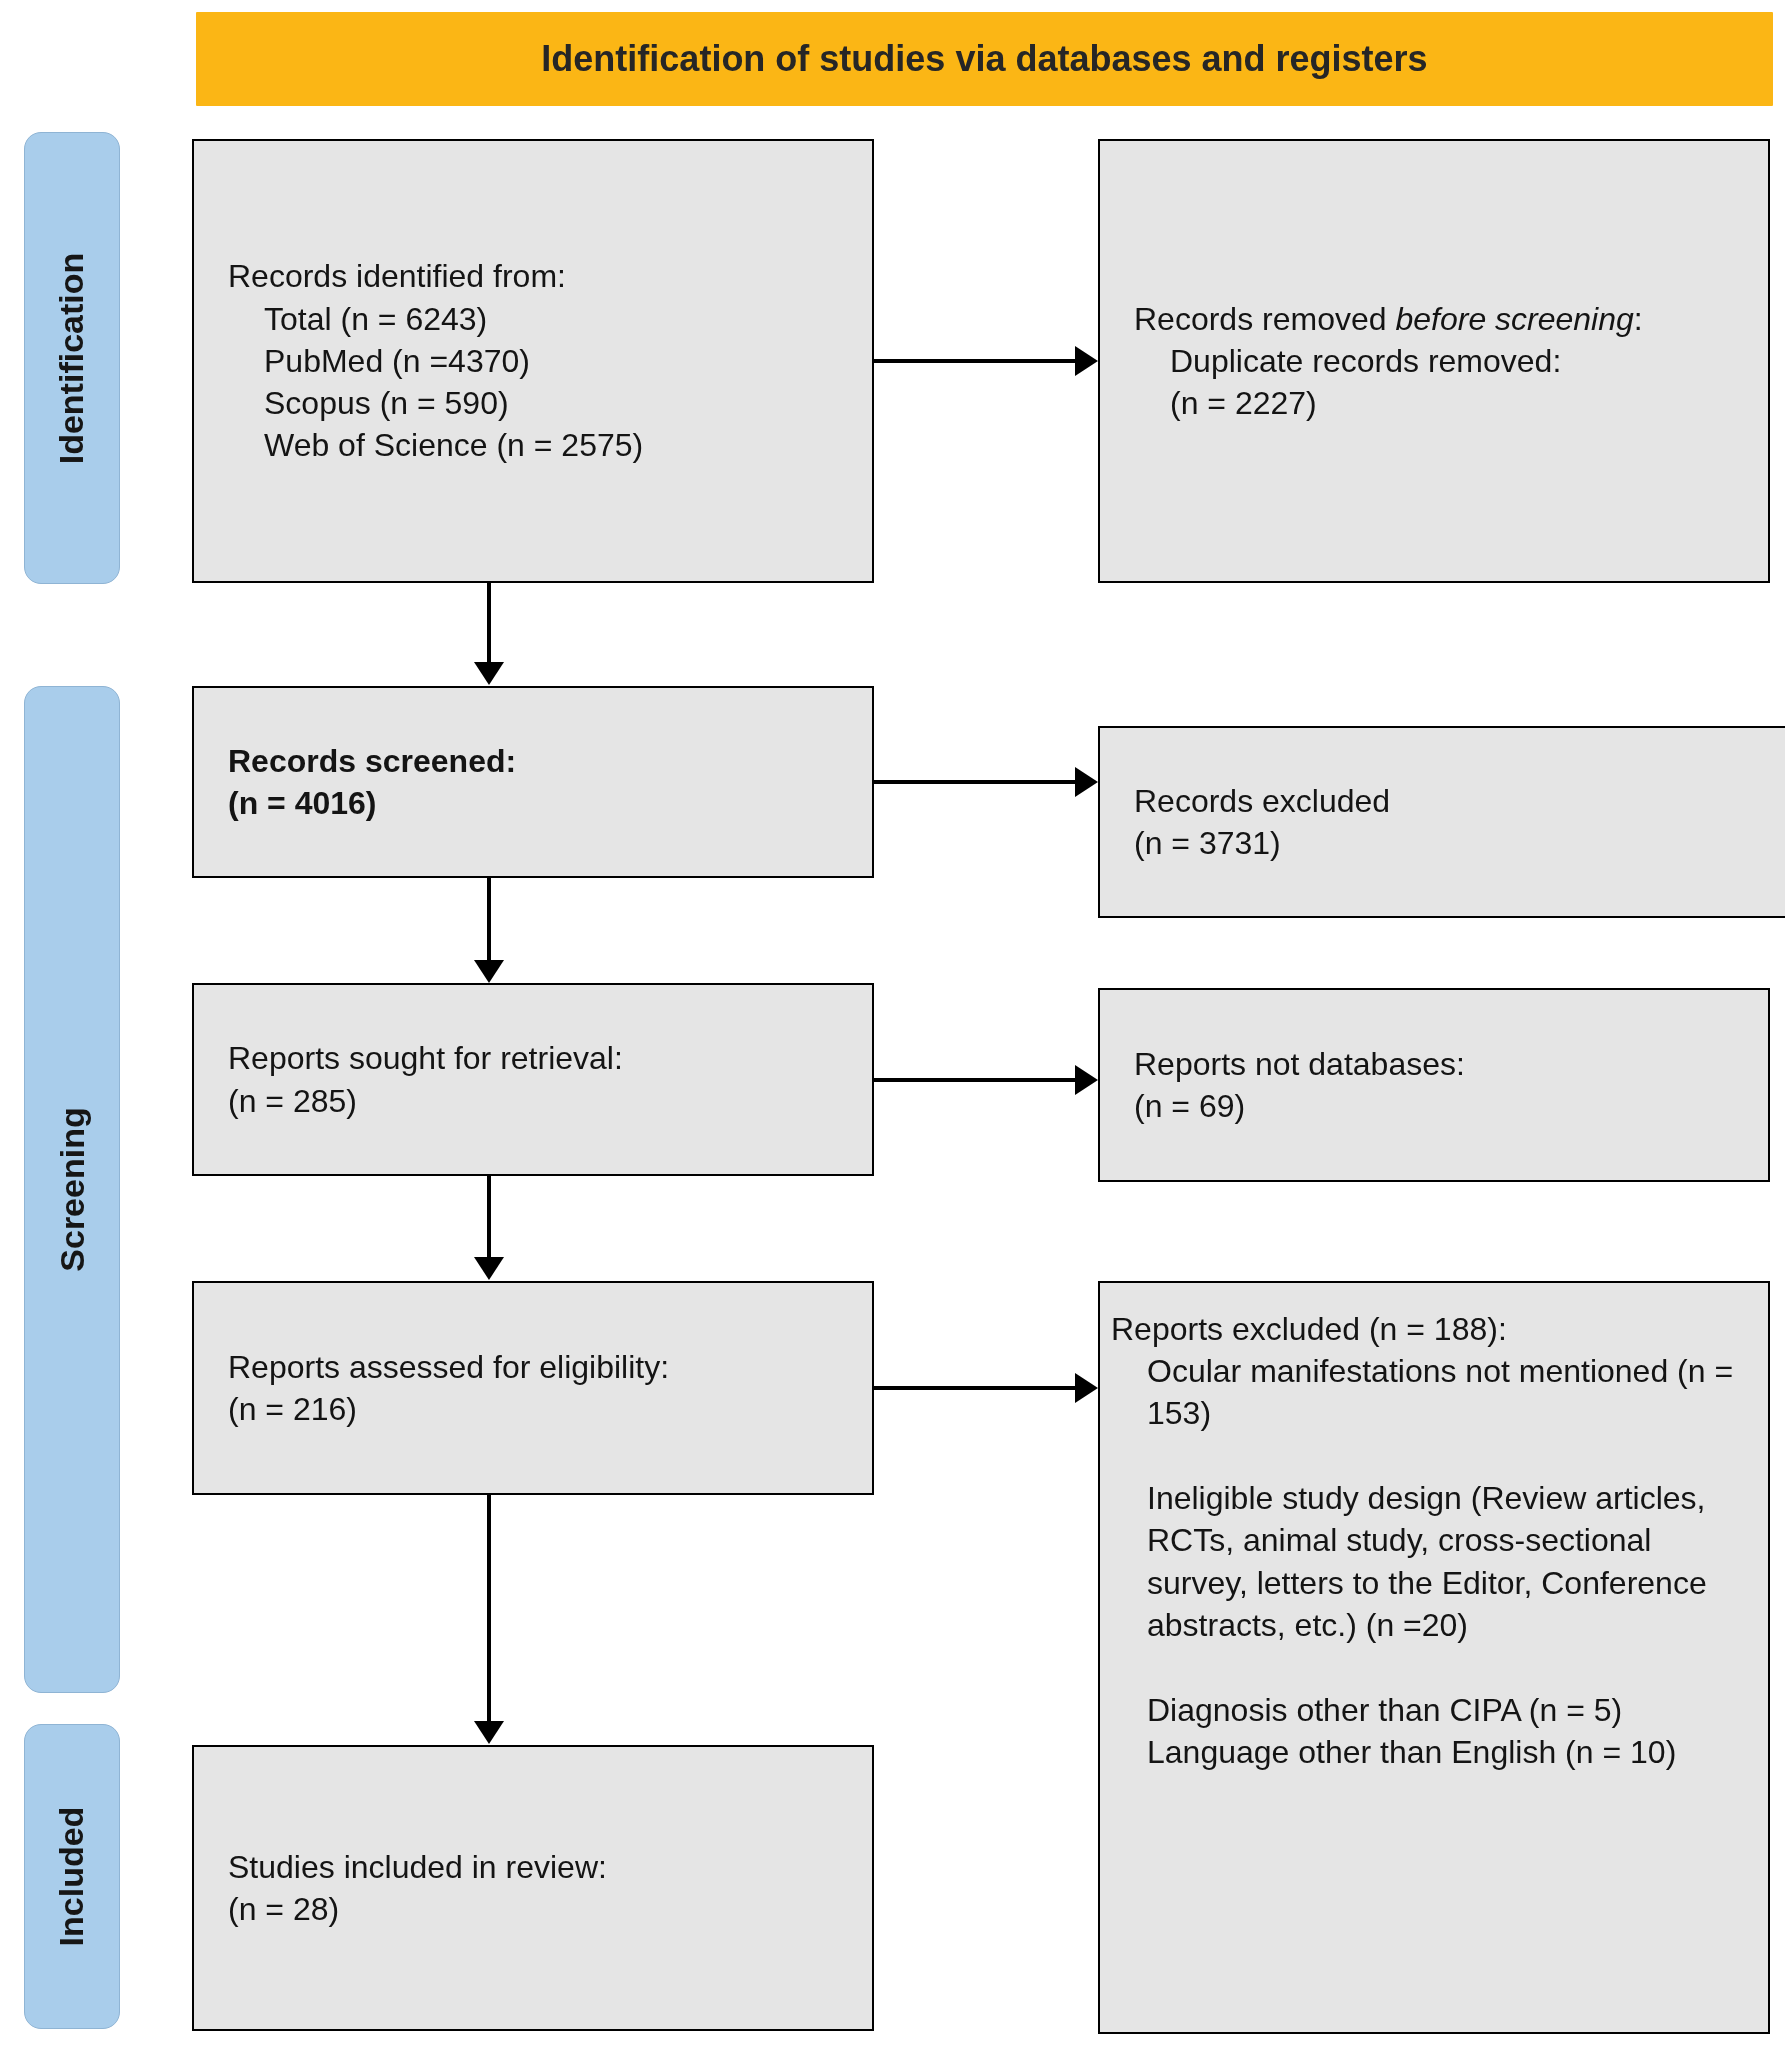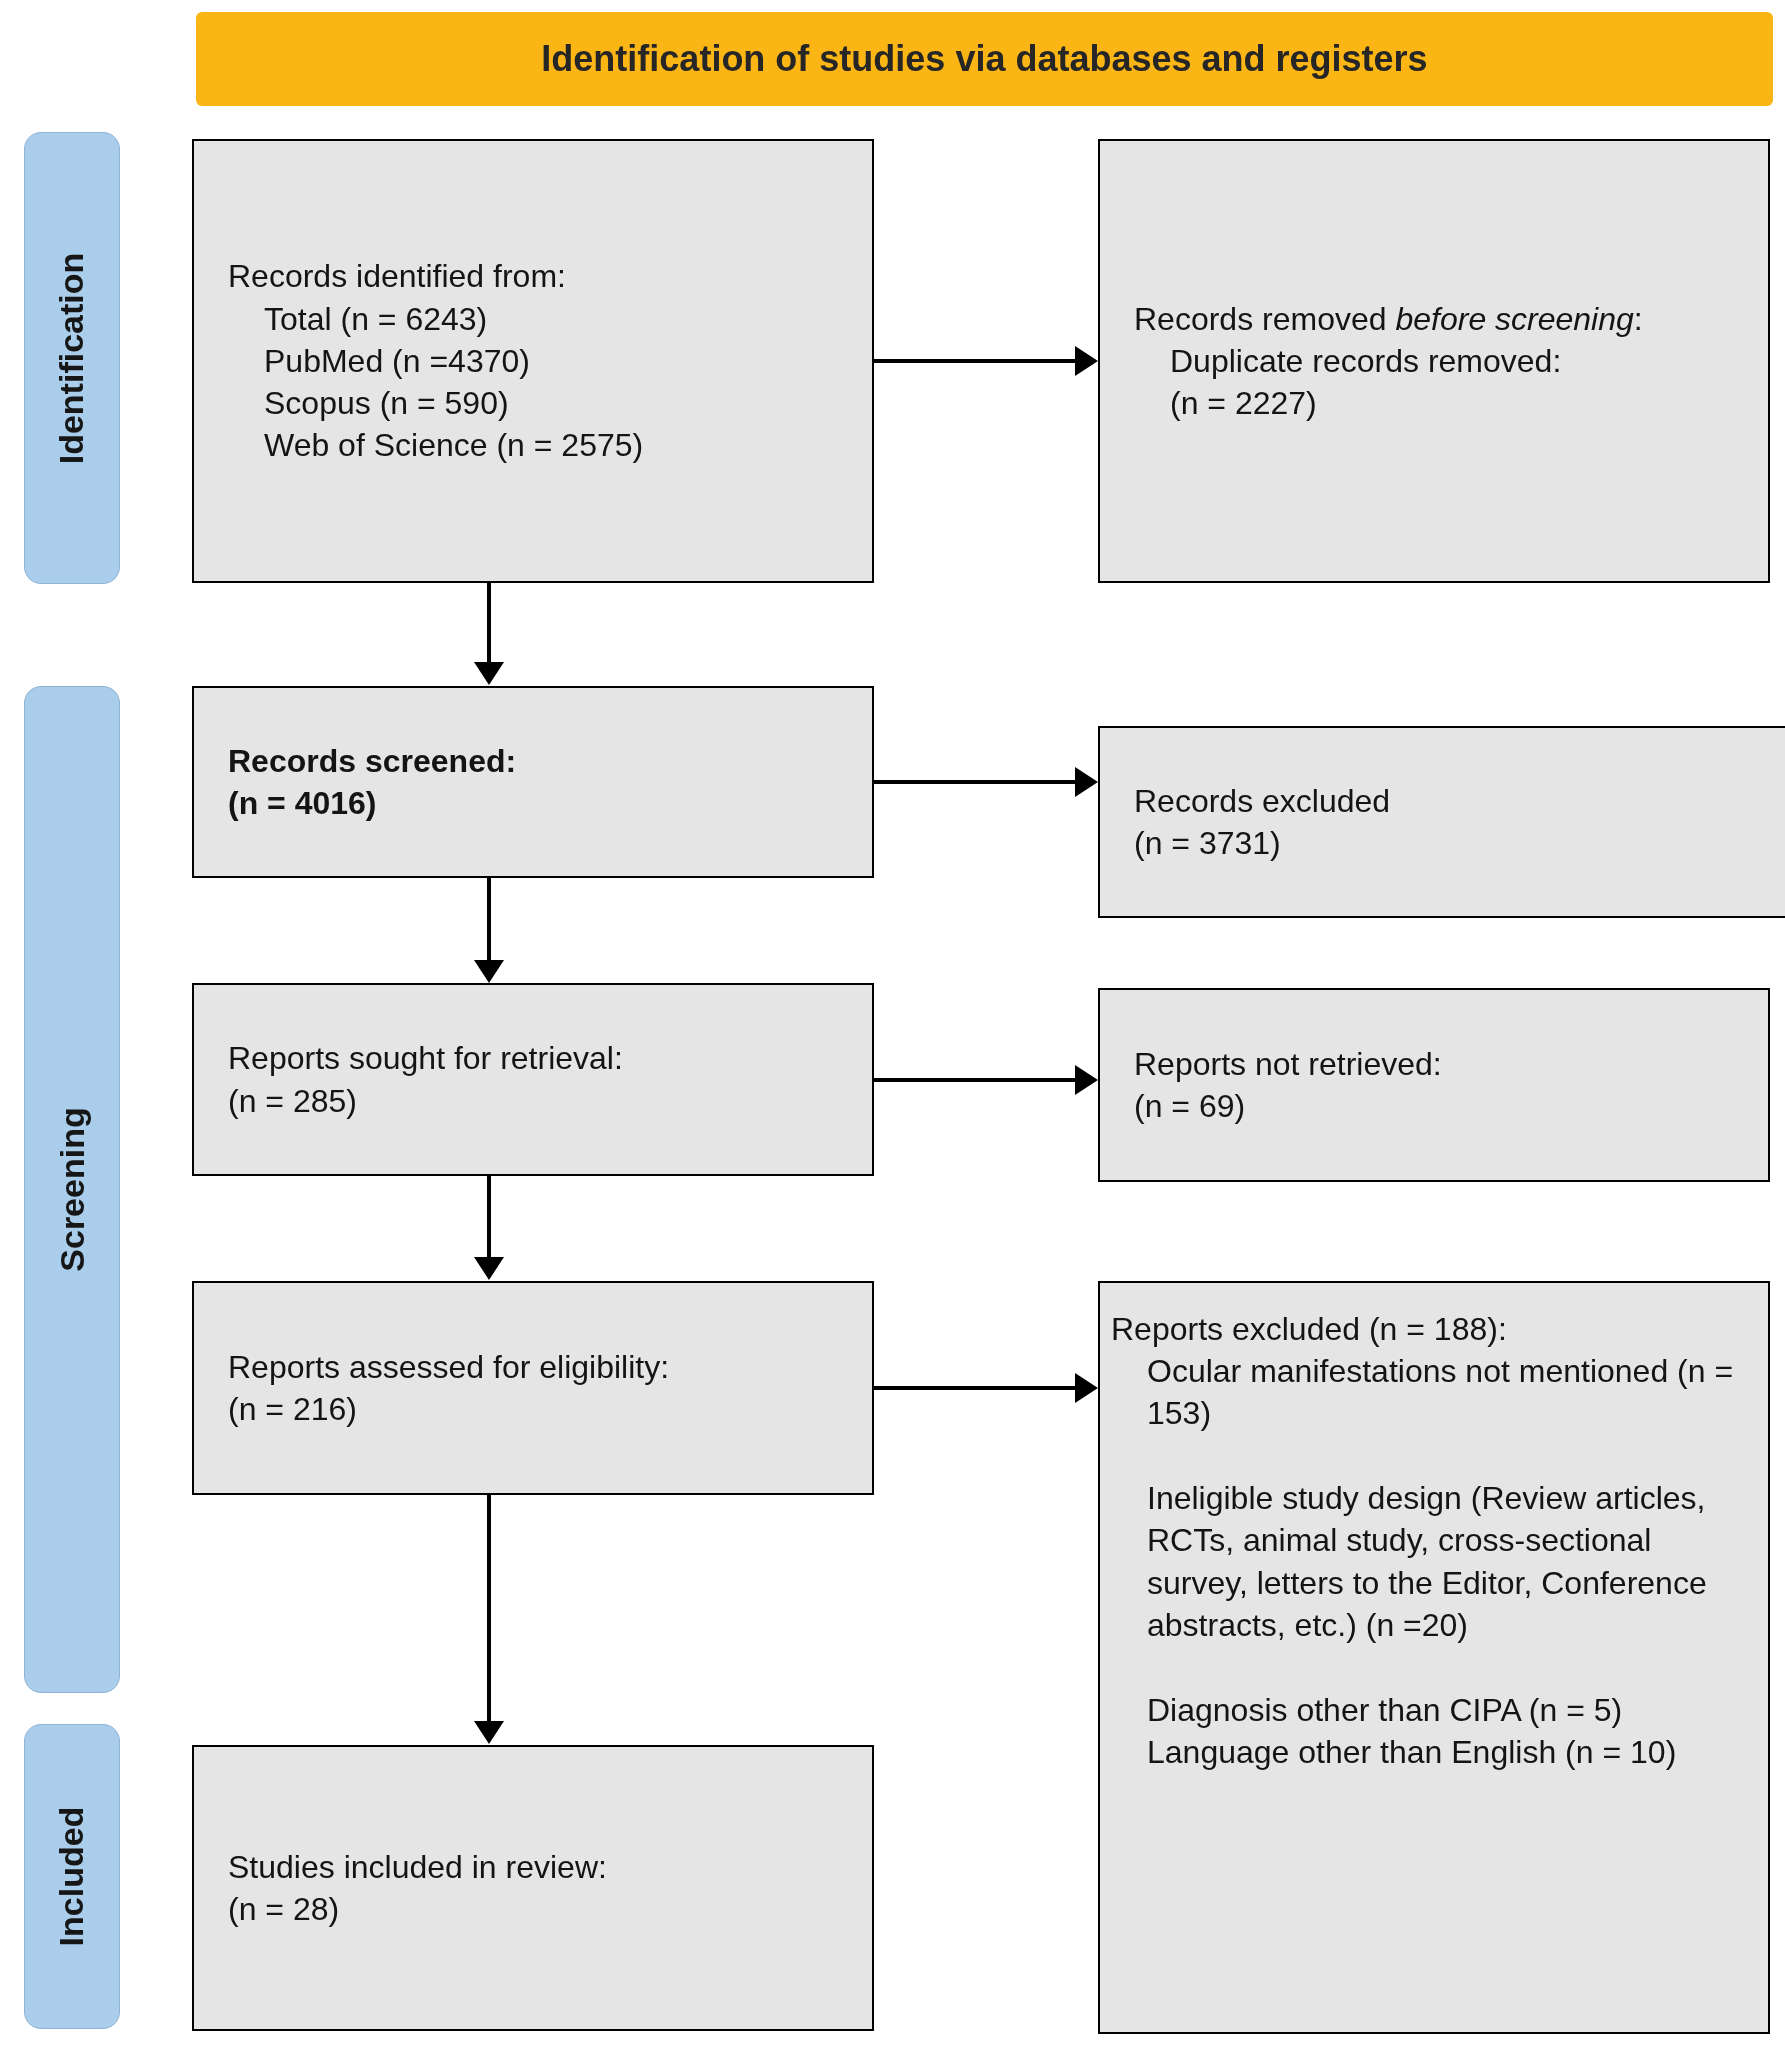--- a/index.html
+++ b/index.html
@@ -13,21 +13,21 @@
     background: #ffffff;
     overflow: hidden;
   }
 
   
   .banner {
     position: absolute;
     left: 196px; top: 11.6px;
     width: 1577px; height: 94px;
     background: #FBB615;
-    border-radius: 6px;
+    border-radius: 1px;
     display: flex; align-items: center; justify-content: center;
   }
   .banner span {
     font-size: 36px; font-weight: bold; color: #262626;
   }
 
   
   .stage {
     position: absolute;
     left: 24px; width: 96px;
@@ -150,21 +150,21 @@
 
   <div class="box b5">
     <div class="content">
       <div>Reports sought for retrieval:</div>
       <div>(n = 285)</div>
     </div>
   </div>
 
   <div class="box b6">
     <div class="content">
-      <div>Reports not retrieved:</div>
+      <div>Reports not databases:</div>
       <div>(n = 69)</div>
     </div>
   </div>
 
   <div class="box b7">
     <div class="content">
       <div>Reports assessed for eligibility:</div>
       <div>(n = 216)</div>
     </div>
   </div>

